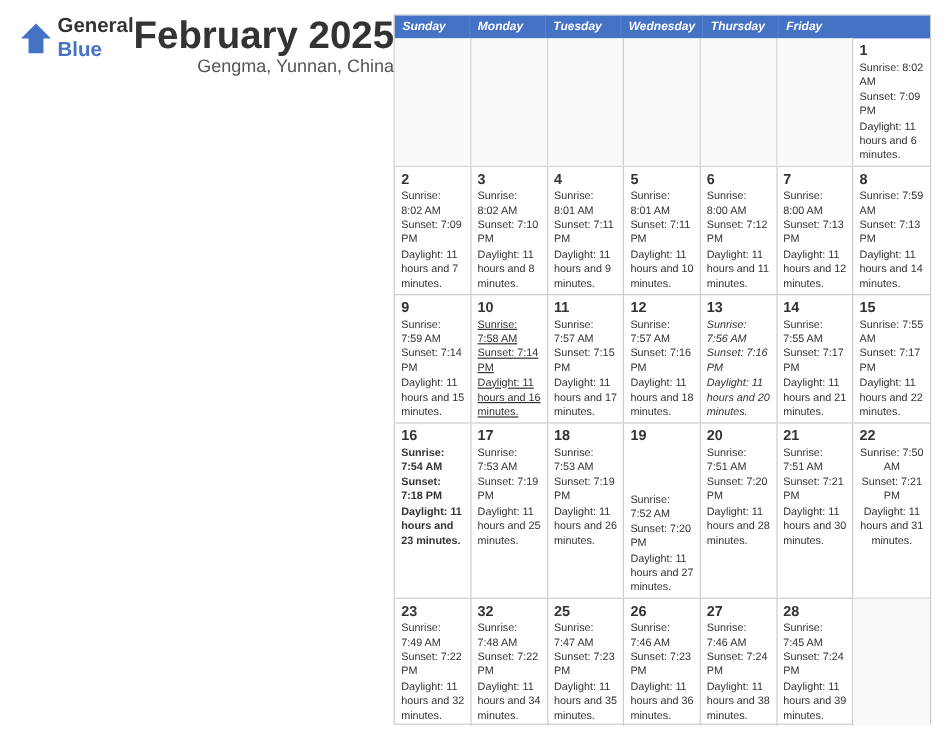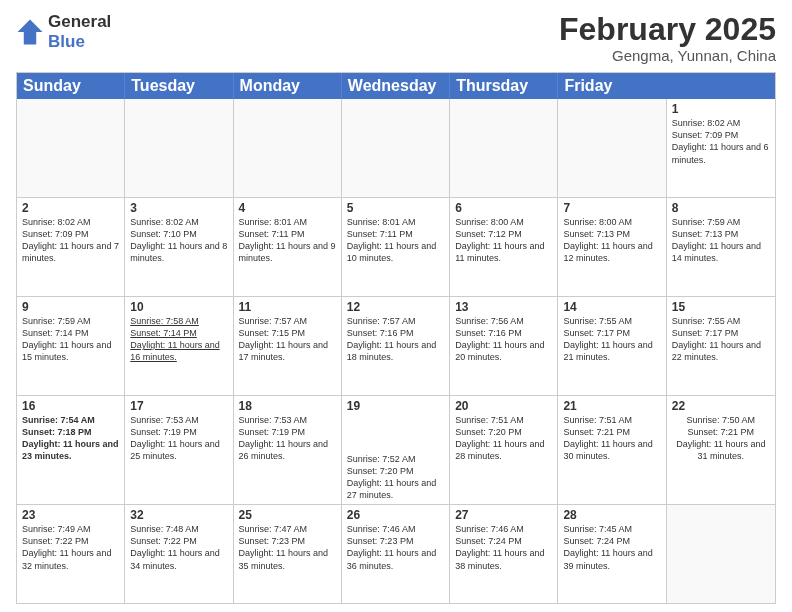--- a/index.html
+++ b/index.html
@@ -8,21 +8,20 @@
       height: 612px;
       font-family: Arial, sans-serif;
       background: #fff;
       overflow: hidden;
     }
     .page {
       width: 792px;
       height: 612px;
       padding: 12px 16px 8px 16px;
       display: flex;
-      flex-direction: column;
       border-radius: 13px;
     }
     .header {
       display: flex;
       align-items: flex-start;
       justify-content: space-between;
       margin-bottom: 8px;
     }
     .logo {
       display: flex;
@@ -57,25 +56,26 @@
       flex-direction: column;
       border: 1px solid #ccc;
     }
     .cal-header {
       display: grid;
       grid-template-columns: repeat(7, 1fr);
       background: #4472c4;
     }
     .cal-header-cell {
       color: #fff;
-      font-size: 16px;
+      font-size: 10px;
       font-weight: bold;
       padding: 4px 6px;
       text-align: left;
       border-right: 1px solid #5582d4;
+      font-style: italic;
     }
     .cal-header-cell:last-child { border-right: none; }
     .cal-body {
       flex: 1;
       display: flex;
       flex-direction: column;
     }
     .cal-row {
       display: grid;
       grid-template-columns: repeat(7, 1fr);
@@ -121,22 +121,22 @@
     </div>
     <div class="title-block">
       <div class="month-title">February 2025</div>
       <div class="location">Gengma, Yunnan, China</div>
     </div>
   </div>
 
   <div class="calendar">
     <div class="cal-header">
     <div class="cal-header-cell">Sunday</div>
+        <div class="cal-header-cell">Monday</div>
         <div class="cal-header-cell">Tuesday</div>
-        <div class="cal-header-cell">Monday</div>
         <div class="cal-header-cell">Wednesday</div>
         <div class="cal-header-cell">Thursday</div>
         <div class="cal-header-cell">Friday</div>
       </div>
     <div class="cal-body">
     <div class="cal-row">
           <div class="cal-cell empty"></div>
           <div class="cal-cell empty"></div>
           <div class="cal-cell empty"></div>
           <div class="cal-cell empty"></div>
@@ -213,21 +213,21 @@
 Daylight: 11 hours and 17 minutes.</div>
           </div>
           <div class="cal-cell">
             <span class="day-num">12</span>
             <div class="cell-info" style="white-space: pre-line;">Sunrise: 7:57 AM
 Sunset: 7:16 PM
 Daylight: 11 hours and 18 minutes.</div>
           </div>
           <div class="cal-cell">
             <span class="day-num">13</span>
-            <div class="cell-info" style="white-space: pre-line;">Sunrise: 7:56 AM
+            <div class="cell-info" style="white-space: pre-line; font-style: italic;">Sunrise: 7:56 AM
 Sunset: 7:16 PM
 Daylight: 11 hours and 20 minutes.</div>
           </div>
           <div class="cal-cell">
             <span class="day-num">14</span>
             <div class="cell-info" style="white-space: pre-line;">Sunrise: 7:55 AM
 Sunset: 7:17 PM
 Daylight: 11 hours and 21 minutes.</div>
           </div>
           <div class="cal-cell">

